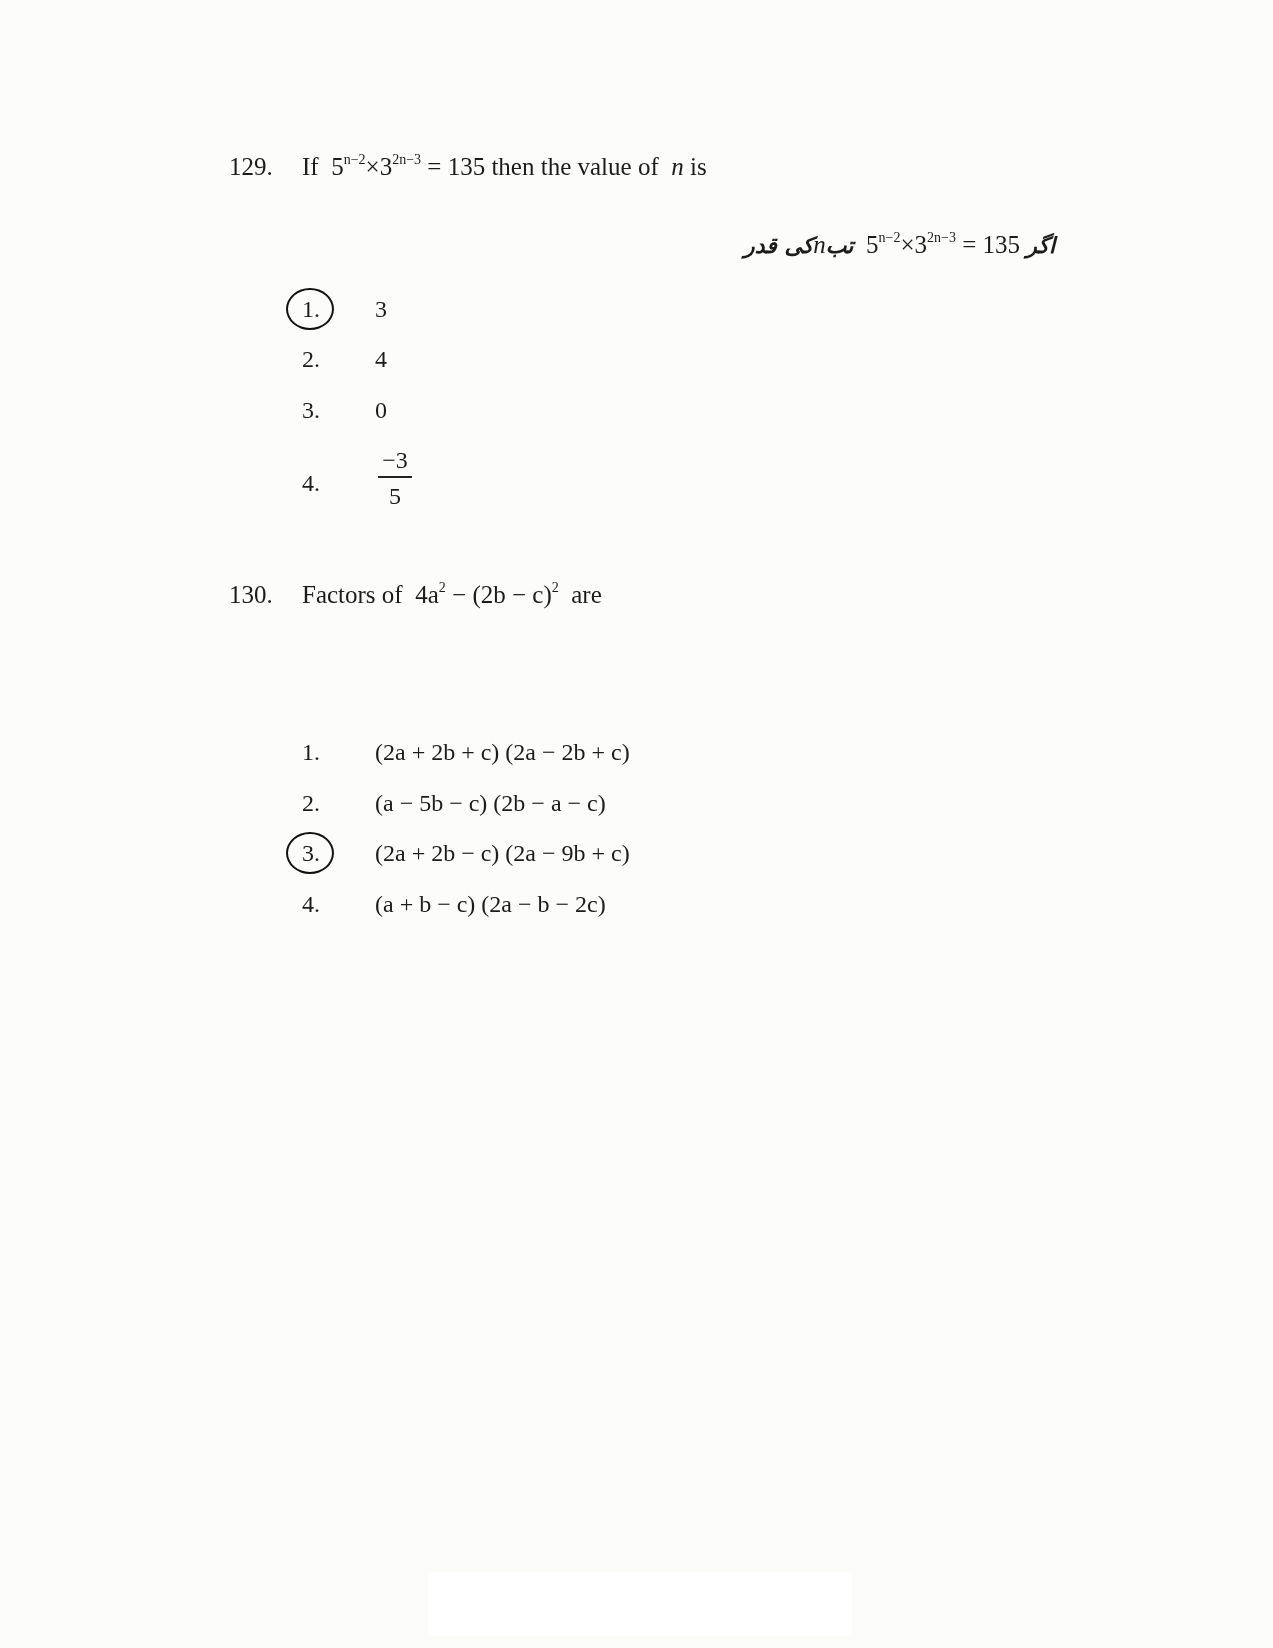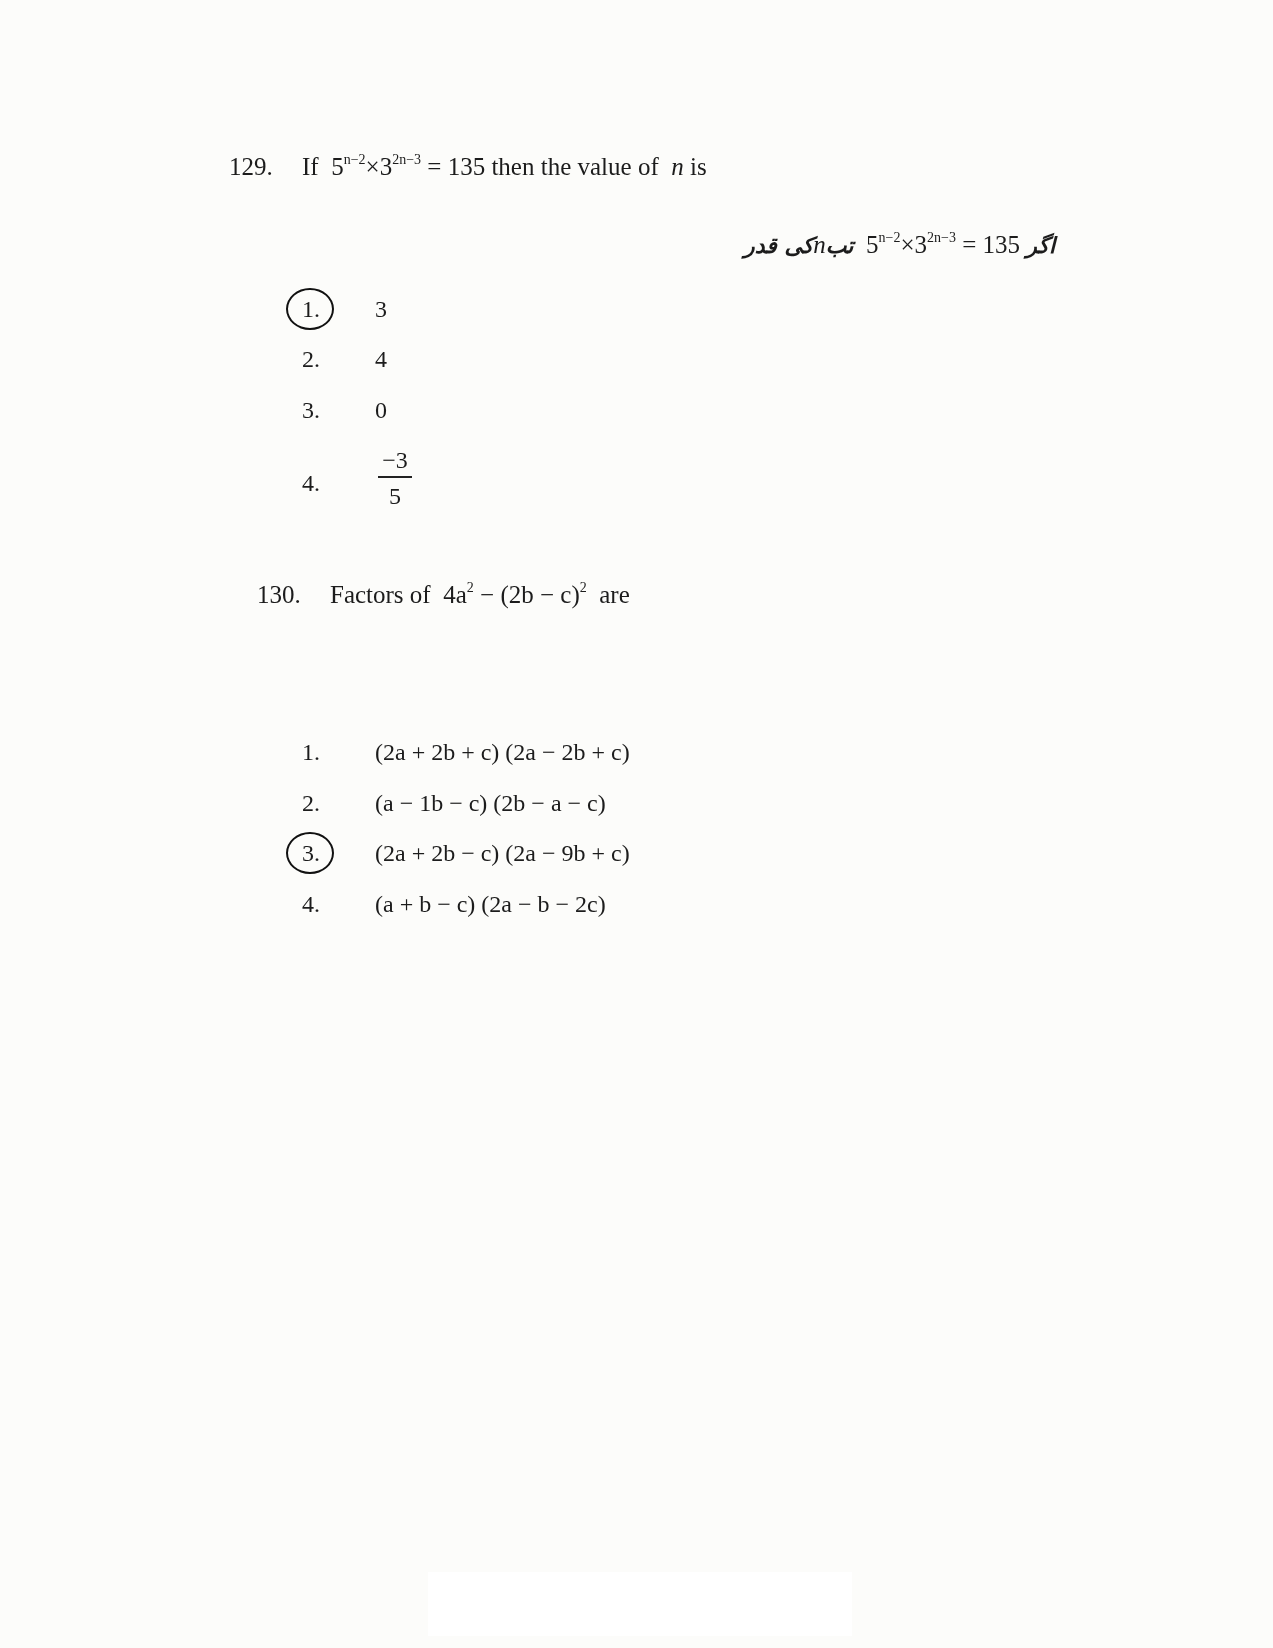--- a/index.html
+++ b/index.html
@@ -142,34 +142,34 @@
     <span class="opt-val">0</span>
   </div>
   <div class="option" style="left:298px; top:468px; width:300px;">
     <span class="opt-num">4.</span>
     <span class="frac">
       <span class="num">−3</span>
       <span class="den">5</span>
     </span>
   </div>
 
-  <div class="q-line" style="left:225px; top:580px;margin-left:28px;">
+  <div class="q-line" style="left:225px; top:580px;">
     <span class="q-num">130.</span><span>Factors of</span>&nbsp;
     <span class="math"><span>4a</span><sup>2</sup><span> − (2b − c)</span><sup>2</sup></span>
     &nbsp;<span>are</span>
   </div>
 
 
   <div class="option" style="left:298px; top:737px; width:450px;">
     <span class="opt-num">1.</span>
     <span class="opt-val">(2a + 2b + c) (2a − 2b + c)</span>
   </div>
   <div class="option" style="left:298px; top:788px; width:450px;">
     <span class="opt-num">2.</span>
-    <span class="opt-val">(a − 1b − c) (2b − a − c)</span>
+    <span class="opt-val">(a − 5b − c) (2b − a − c)</span>
   </div>
   <div class="option" style="left:298px; top:838px; width:450px;">
     <span class="opt-num circled">3.</span>
     <span class="opt-val">(2a + 2b − c) (2a − 9b + c)</span>
   </div>
   <div class="option" style="left:298px; top:889px; width:450px;">
     <span class="opt-num">4.</span>
     <span class="opt-val">(a + b − c) (2a − b − 2c)</span>
   </div>
 

